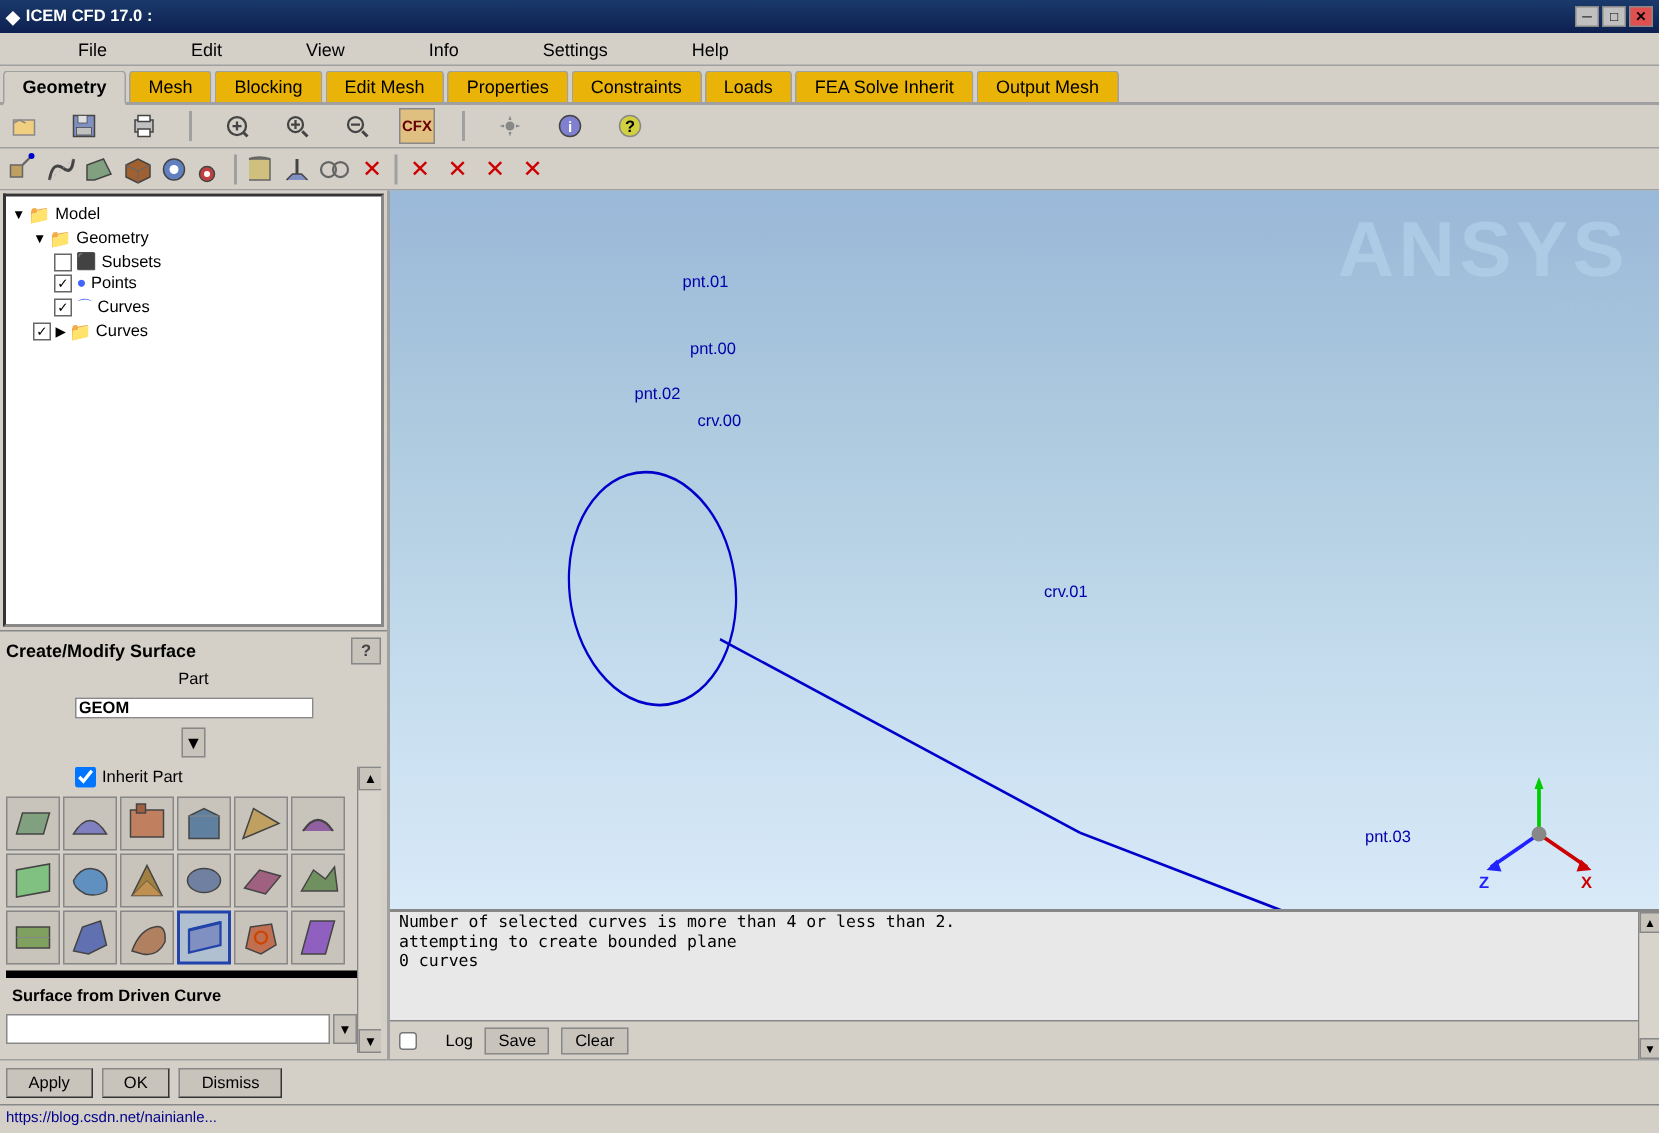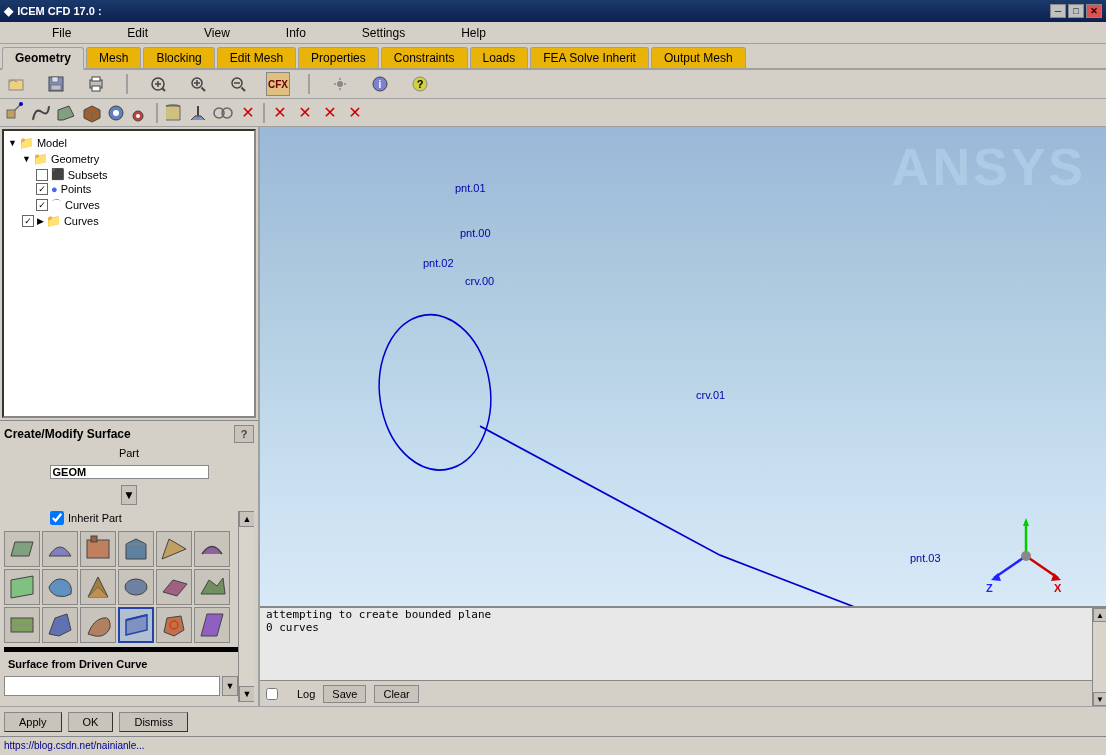--- a/index.html
+++ b/index.html
@@ -723,20 +723,21 @@
 
         <circle cx="40" cy="40" r="5" fill="#888"></circle>
 
         <text x="36" y="0" fill="#00cc00" font-size="11" font-weight="bold">Y</text>
         <text x="0" y="76" fill="#2222ff" font-size="11" font-weight="bold">Z</text>
         <text x="68" y="76" fill="#cc0000" font-size="11" font-weight="bold">X</text>
       </svg>
     </div>
 
     <div id="outputarea" style="position:absolute; bottom:0; left:0; right:0; height:100px; background:#e8e8e8; border-top:2px solid #888;">
+      <div style="font-size:11px; padding:0 6px; font-family:monospace; color:#000;">Number of selected curves is more than 4 or less than 2.</div>
       <div style="font-size:11px; padding:0 6px; font-family:monospace; color:#000;">attempting to create bounded plane</div>
       <div style="font-size:11px; padding:0 6px; font-family:monospace; color:#000;">0 curves</div>
 
       <div style="position:absolute; right:0; top:0; bottom:0; width:14px; background:#c8c4bc; border-left:1px solid #888; display:flex; flex-direction:column;">
         <div style="width:14px; height:14px; background:#c8c4bc; border:1px solid #888; display:flex; align-items:center; justify-content:center; font-size:8px; cursor:pointer;">▲</div>
         <div style="flex:1; background:#d8d4cc;"></div>
         <div style="width:14px; height:14px; background:#c8c4bc; border:1px solid #888; display:flex; align-items:center; justify-content:center; font-size:8px; cursor:pointer;">▼</div>
       </div>
 
       <div id="logbar" style="position:absolute; bottom:0; left:0; right:14px; height:26px; background:#d4d0c8; border-top:1px solid #888; display:flex; align-items:center; padding:0 6px; gap:8px;">

